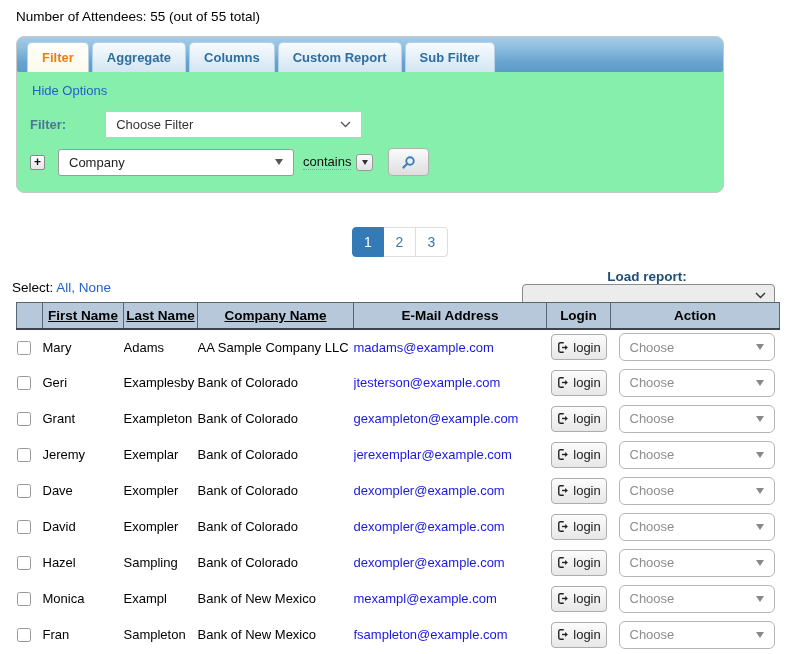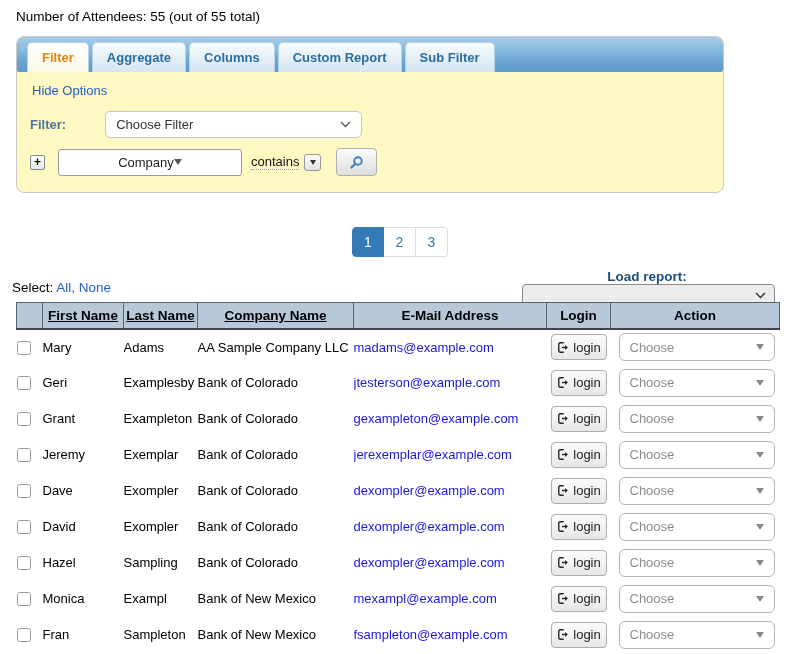--- a/index.html
+++ b/index.html
@@ -18,21 +18,21 @@
   html,body{width:800px;height:654px;}
   body{
     position:relative;background:#fff;overflow:hidden;
     font-family:"Liberation Sans",sans-serif;font-size:13px;color:#000;
   }
   .page-title{position:absolute;left:16px;top:9px;font-size:13.5px;color:#000;}
 
   
   .panel{
     position:absolute;left:16px;top:36px;width:708px;height:157px;
-    background:#fef9c3;border:1px solid #c8c8c8;border-radius:8px;
+    background:#86efac;border:1px solid #c8c8c8;border-radius:8px;
   }
   .tabstrip{
     height:35px;width:100%;
     background:linear-gradient(180deg,var(--tabstrip-top) 0%,#8abbdd 35%,#69a4d0 70%,var(--tabstrip-bottom) 100%);
     border-radius:7px 7px 2px 2px;
     display:flex;align-items:flex-end;padding-left:10px;
   }
   .tab{
     height:30px;line-height:29px;padding:0 14px;margin-right:3px;
     font-weight:bold;font-size:13px;color:var(--tab-text-blue);
@@ -43,31 +43,31 @@
   .tab.active{
     background:linear-gradient(180deg,#fffffb 0%,#fdf9ec 100%);
     color:var(--accent-orange);
   }
   .panel-body{padding:11px 13px 0 13px;}
   .hide-options{color:var(--link-blue);display:inline-block;margin-left:2px;cursor:pointer;}
   .filter-row1{margin-top:13px;display:flex;align-items:center;gap:30px;}
   .filter-label{font-weight:bold;color:var(--filter-label-blue);}
   .select-box{
     display:flex;align-items:center;justify-content:space-between;
-    background:#fff;border:1px solid #c6c6c6;border-radius:5px;
+    background:#fff;border:1px solid #c6c6c6;border-radius:0;
     height:27px;padding:0 10px;color:#333;
   }
   .select-filter{width:257px;margin-left:9px;}
   .filter-row2{margin-top:10px;display:flex;align-items:center;}
   .plus-btn{
     width:15px;height:15px;border:1px solid #888;border-radius:2px;
     background:linear-gradient(#ffffff,#e6e6e6);
     font-weight:bold;font-size:12px;line-height:13px;text-align:center;color:#111;cursor:pointer;
   }
-  .select-company{width:184px;margin-left:13px;border:1px solid #9a9a9a;border-radius:3px;color:#222;justify-content:center;}
+  .select-company{width:236px;margin-left:13px;border:1px solid #9a9a9a;border-radius:3px;color:#222;}
   .contains-label{margin-left:9px;border-bottom:1px dotted #999;color:#111;cursor:default;}
   .mini-select{
     width:17px;height:17px;margin-left:5px;border:1px solid #999;border-radius:3px;
     background:linear-gradient(#fdfdfd,#e2e2e2);
     display:flex;align-items:center;justify-content:center;cursor:pointer;
   }
   .search-input{
     margin-left:9px;width:167px;height:26px;border:1px solid #ccc;border-radius:4px;
     padding:0 9px;font-family:"Liberation Sans",sans-serif;font-size:13px;color:#333;outline:none;
   }

